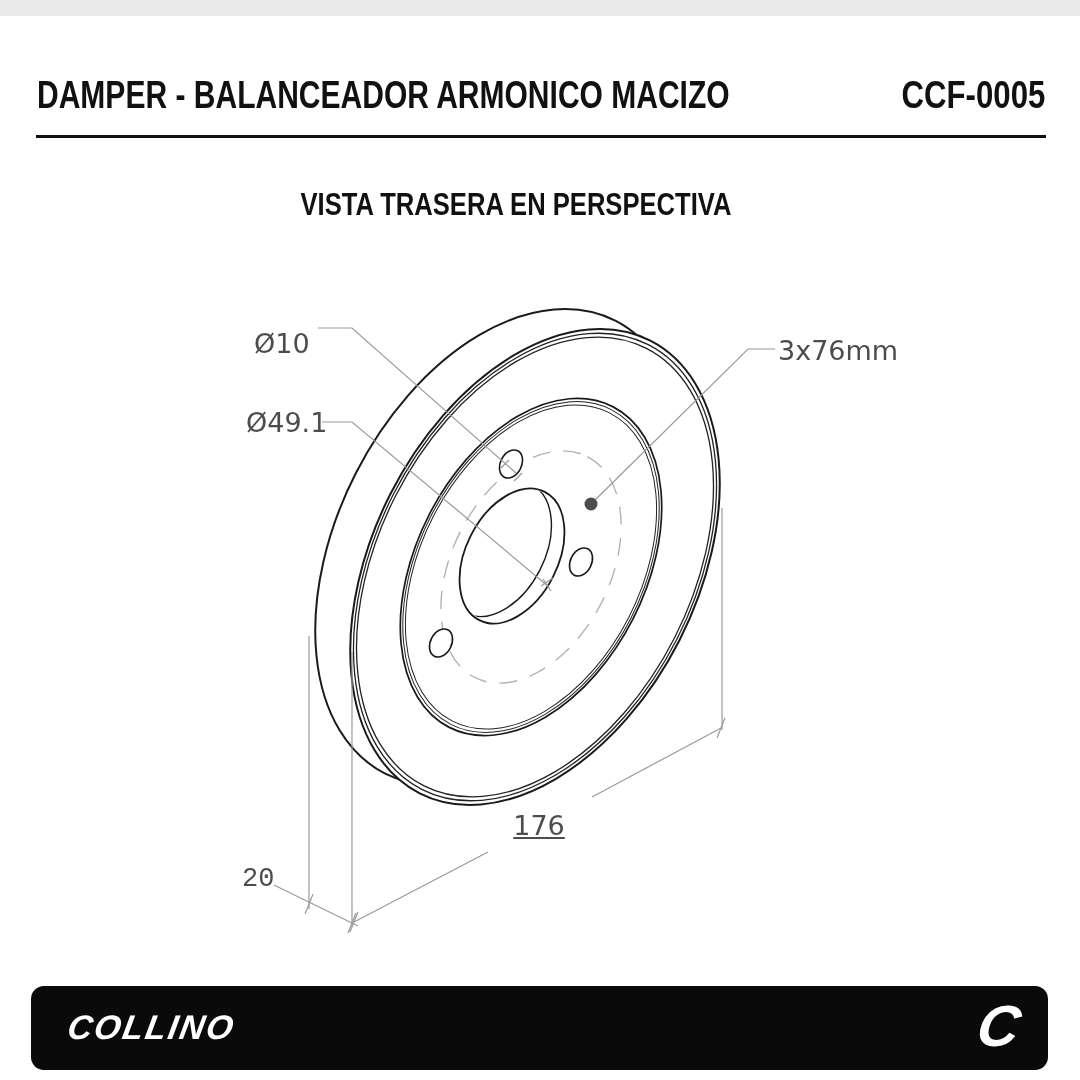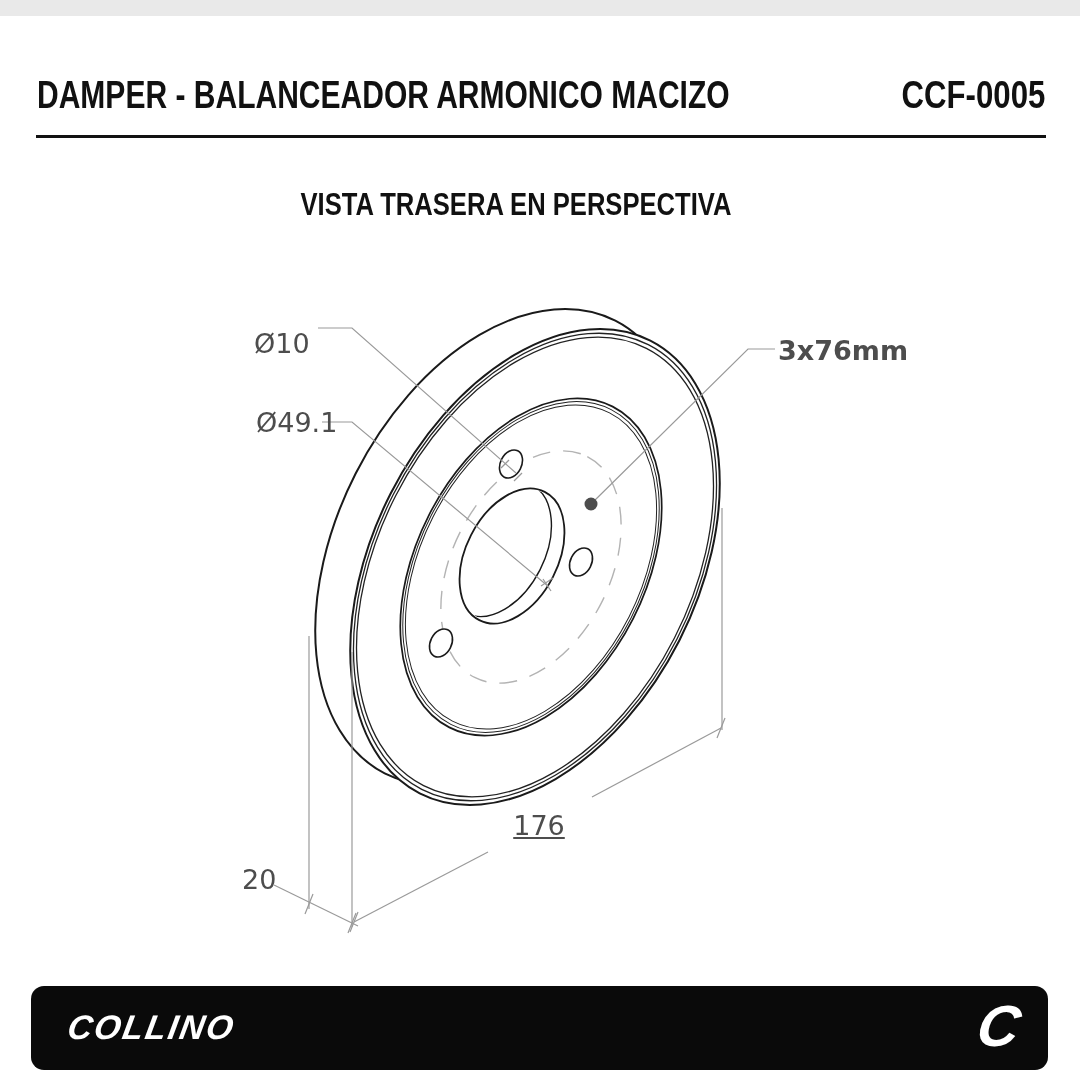--- a/index.html
+++ b/index.html
@@ -25,24 +25,24 @@
     color:#111;white-space:nowrap;transform:translateX(-50%) scaleX(0.80);
     transform-origin:center top;
   }
   
   .drawing{position:absolute;left:0;top:0;width:1080px;height:1080px;}
   .dim-label{
     position:absolute;color:#4d4d4d;font-size:27px;white-space:nowrap;
     font-family:"DejaVu Sans","Liberation Sans",sans-serif;
   }
   .lbl-d10{left:254px;top:312px;}
-  .lbl-d49{left:256px;top:391px;}
-  .lbl-3x76{left:778px;top:319px;font-weight:bold;}
+  .lbl-d49{left:246px;top:391px;}
+  .lbl-3x76{left:778px;top:319px;}
   .lbl-176{left:539px;top:794px;transform:translateX(-50%);text-decoration:underline;}
-  .lbl-20{left:242px;top:848px;}
+  .lbl-20{left:242px;top:848px;font-family:Liberation Mono, monospace;}
   
   .footer-bar{
     position:absolute;left:31px;top:970px;width:1017px;height:84px;
     background:#0a0a0a;border-radius:13px;
   }
   .brand{
     position:absolute;left:37px;top:50%;transform:translateY(-52%) skewX(-10deg);
     color:#fff;font-size:34px;font-weight:bold;font-style:italic;
     letter-spacing:2px;white-space:nowrap;
   }

